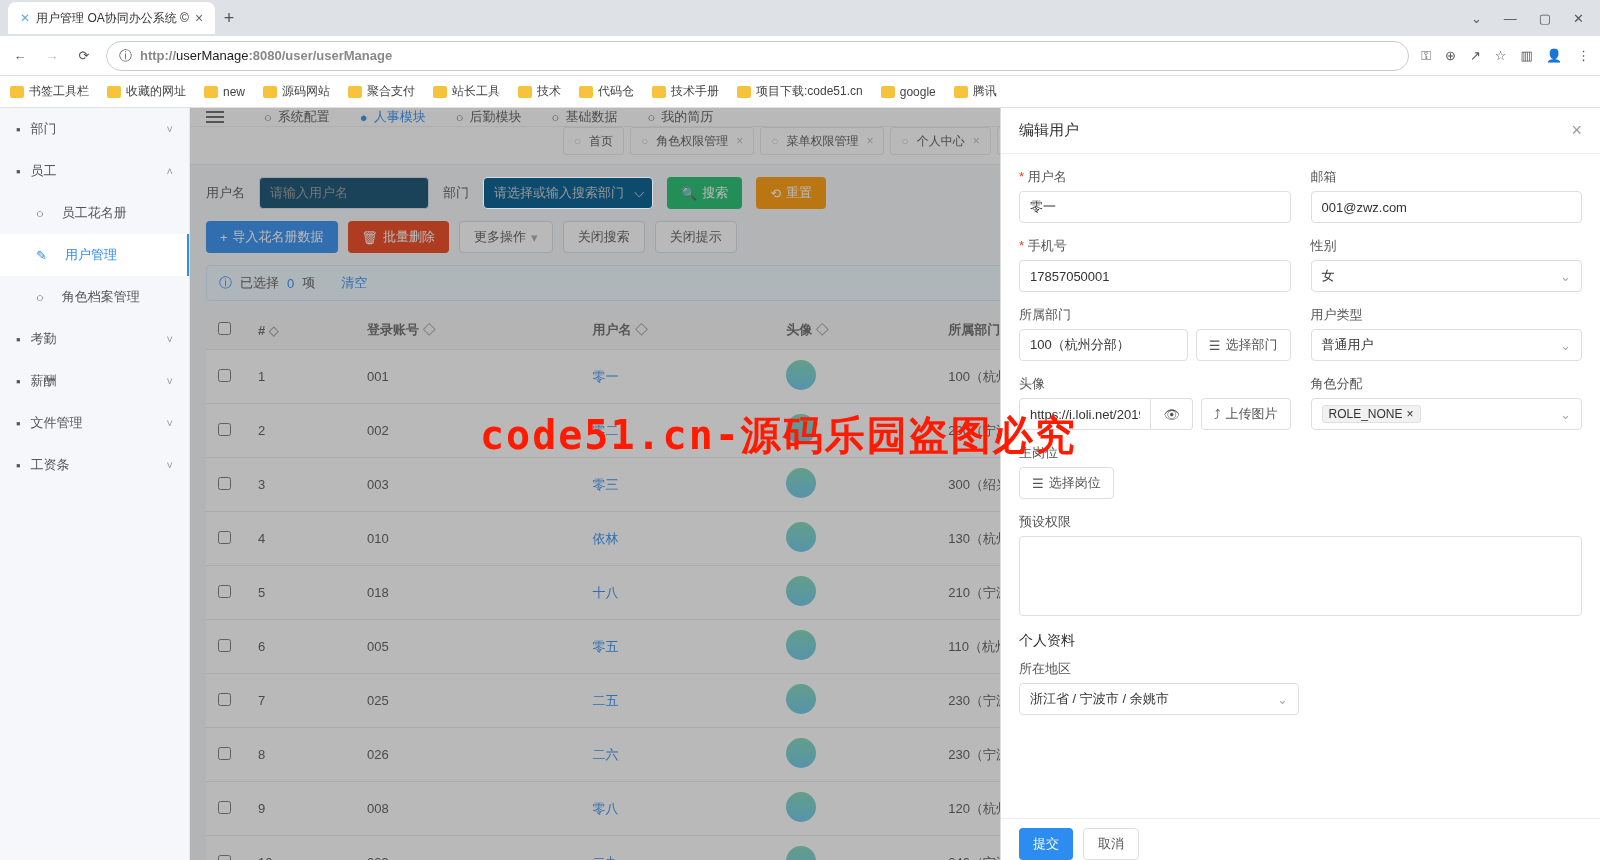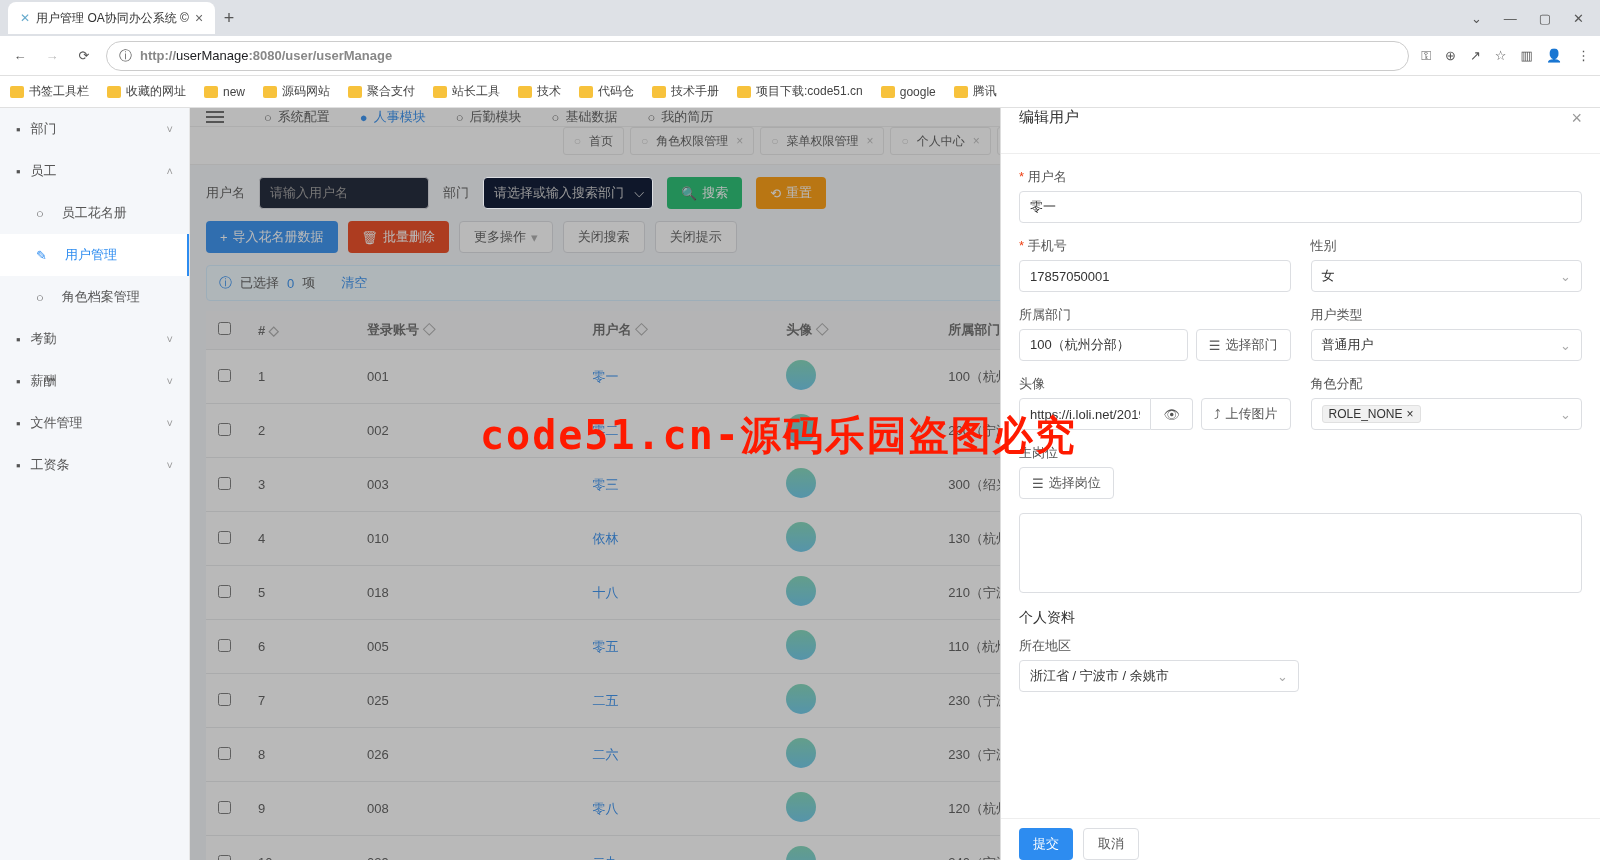--- a/index.html
+++ b/index.html
@@ -33,42 +33,42 @@
 .ham span{width:18px;height:2px;background:#666;}
 .topnav-item{display:flex;align-items:center;gap:6px;color:#555;font-size:13px;}
 .topnav-item.active{color:#2d8cf0;}
 .tab-strip{height:38px;background:#fff;display:flex;align-items:center;padding:0 8px;gap:4px;border-bottom:1px solid #eee;flex-direction:column;}
 .page-tab{display:flex;align-items:center;height:28px;padding:0 10px;border:1px solid #e8e8e8;border-radius:3px;font-size:12px;color:#555;gap:8px;}
 .page-tab .x{color:#bbb;}
 .expand-link{margin-left:auto;color:#2d8cf0;font-size:12px;}
 .content{padding:12px 16px;}
 .searchbar{display:flex;align-items:center;gap:14px;margin-bottom:12px;}
 .lbl{color:#555;font-size:13px;}
-.inp{height:32px;border:1px solid #dcdee2;border-radius:4px;padding:0 10px;background:#0f172a;color:#999;display:flex;align-items:center;}
+.inp{height:32px;border:1px solid #dcdee2;border-radius:4px;padding:0 10px;background:#0c4a6e;color:#999;display:flex;align-items:center;}
 .sel{position:relative;}
 .sel::after{content:"⌵";position:absolute;right:8px;top:7px;color:#aaa;}
 .btn{height:32px;padding:0 14px;border-radius:4px;color:#fff;display:flex;align-items:center;gap:5px;font-size:13px;cursor:pointer;border:none;}
 .btn-green{background:#19be6b;}
 .btn-orange{background:#ff9900;}
 .btn-blue{background:#2d8cf0;}
 .btn-red{background:#ed4014;}
 .btn-outline{background:#fff;color:#555;border:1px solid #dcdee2;}
 .toolbar{display:flex;gap:10px;margin-bottom:12px;}
 .alert{background:#f0faff;border:1px solid #d4eeff;border-radius:4px;padding:8px 12px;display:flex;align-items:center;gap:8px;color:#555;margin-bottom:10px;}
 .alert .info{color:#2d8cf0;}
 .alert b{color:#2d8cf0;font-weight:normal;}
 .alert a{color:#2d8cf0;margin-left:18px;}
 table{width:100%;border-collapse:collapse;background:#fff;}
 th,td{text-align:left;padding:10px 12px;border-bottom:1px solid #e8eaec;font-size:13px;color:#555;}
 th{background:#f8f8f9;color:#666;}
 .link{color:#2d8cf0;}
 .avatar{width:30px;height:30px;border-radius:50%;background:linear-gradient(#7cd6b8,#67c7e8);display:inline-block;}
 .overlay{position:absolute;inset:0;background:rgba(55,55,55,0.35);}
 .drawer{position:absolute;top:0;right:0;bottom:0;width:600px;background:#fff;border-left:1px solid #ddd;display:flex;flex-direction:column;}
-.drawer-head{height:46px;display:flex;padding:0 18px;border-bottom:1px solid #eee;justify-content:space-between;}
+.drawer-head{height:46px;display:flex;align-items:center;padding:0 18px;border-bottom:1px solid #eee;justify-content:space-between;}
 .drawer-body{flex:1;overflow:auto;padding:14px 18px;}
 .drawer-foot{height:50px;display:flex;align-items:center;padding:0 18px;gap:10px;border-top:1px solid #eee;}
 .form-row{display:flex;gap:20px;margin-bottom:14px;}
 .form-col{flex:1;display:flex;flex-direction:column;gap:5px;}
 .form-col label{font-size:13px;color:#555;}
 .req::before{content:"* ";color:#ed4014;}
 .finp{height:32px;border:1px solid #dcdee2;border-radius:4px;padding:0 10px;font-size:13px;color:#333;background:#fff;width:100%;}
 .finp.sel-look{display:flex;align-items:center;justify-content:space-between;}
 .two-inp{display:flex;gap:8px;}
 .btn-outline-sm{height:32px;padding:0 12px;border:1px solid #dcdee2;border-radius:4px;background:#fff;color:#555;display:flex;align-items:center;gap:5px;font-size:13px;}
@@ -432,20 +432,24 @@
     <div class="drawer-head">
       <span style="font-size:15px;">编辑用户</span>
       <span style="color:#999;font-size:18px;cursor:pointer;">×</span>
     </div>
     <div class="drawer-body">
       <div class="form-row">
         <div class="form-col">
             <label class="req">用户名</label>
             <input class="finp" value="零一" style="">
           </div>
+        <div class="form-col">
+            <label>邮箱</label>
+            <input class="finp" value="001@zwz.com" style="">
+          </div>
       </div>
       <div class="form-row">
         <div class="form-col">
             <label class="req">手机号</label>
             <input class="finp" value="17857050001" style="">
           </div>
         <div class="form-col">
             <label>性别</label>
             <div class="finp sel-look">
               <span>女</span>
@@ -503,20 +507,21 @@
           <div class="two-inp">
             <button class="btn-outline-sm">
                 <span>☰</span>
                 <span>选择岗位</span>
               </button>
           </div>
         </div>
       </div>
       <div class="form-row">
           <div class="form-col">
+            <label>预设权限</label>
             <textarea class="textarea" style=""></textarea>
           </div>
         </div>
       <div style="font-size:14px;color:#333;margin:16px 0 10px;">个人资料</div>
       <div class="form-row">
           <div class="form-col" style="flex:0 0 280px;">
             <label>所在地区</label>
             <div class="finp sel-look">
               <span>浙江省 / 宁波市 / 余姚市</span>
               <span class="caret">⌄</span>

